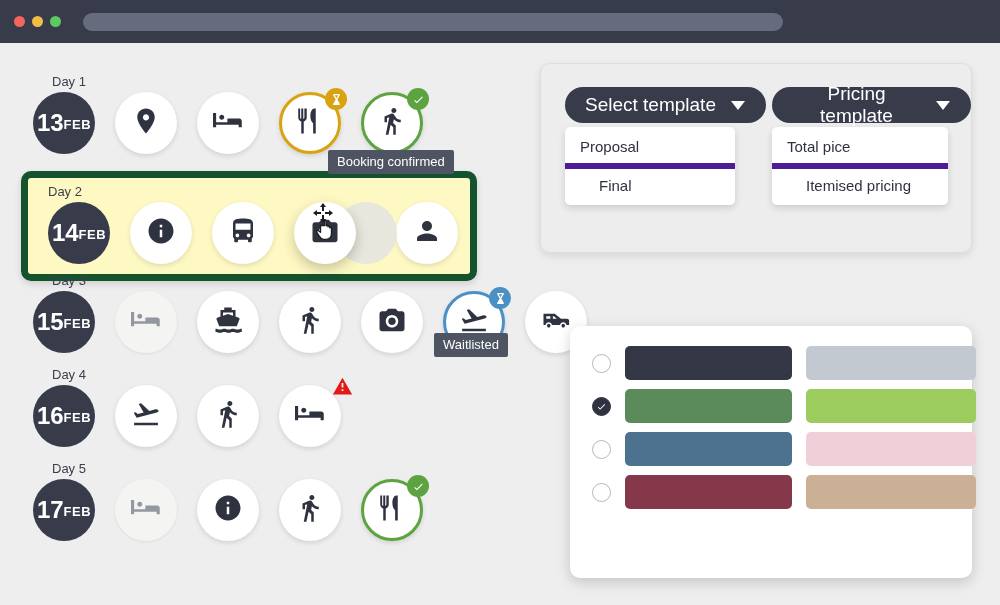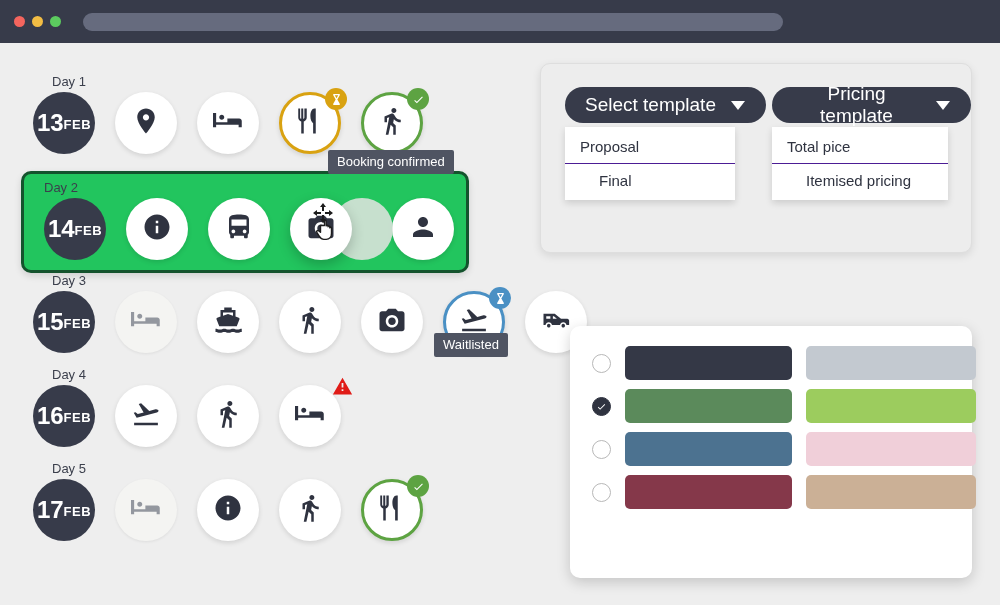--- a/index.html
+++ b/index.html
@@ -49,22 +49,22 @@
     height: 562px;
     background: #eeeeee;
   }
 
   .day-row {
     position: absolute;
     display: flex;
     flex-direction: column;
   }
   .day-row.card {
-    background: #22c55e;
-    border: 3px solid #14532d;
+    background: #fef9c3;
+    border: 7px solid #14532d;
     border-radius: 10px;
     box-shadow: 0 3px 7px rgba(0,0,0,0.13);
     padding: 6px 12px 10px 20px;
   }
 
   .day-label {
     font-size: 13px;
     color: #3b3f4c;
     margin-left: 19px;
     margin-bottom: 3px;
@@ -176,32 +176,32 @@
     align-items: center;
     justify-content: center;
     gap: 14px;
     padding: 0 20px;
     cursor: pointer;
   }
   .pill svg { width: 16px; height: 11px; fill: #ffffff; }
 
   .menu {
     background: #ffffff;
-    border-radius: 0;
+    border-radius: 5px;
     box-shadow: 0 3px 7px rgba(0,0,0,0.14);
     margin-top: 4px;
     padding: 3px 0;
   }
   .menu-item {
     font-size: 15px;
     color: #2f3340;
     padding: 8px 15px;
     cursor: pointer;
   }
-  .menu-item + .menu-item { border-top: 1px solid #4c1d95; padding-left: 34px; }
+  .menu-item + .menu-item { border-top: 6px solid #4c1d95; padding-left: 34px; }
 
   
   .theme-panel {
     position: absolute;
     background: #ffffff;
     border-radius: 10px;
     box-shadow: 0 4px 14px rgba(0,0,0,0.18);
     padding: 20px 24px 22px 22px;
   }
   .theme-title {

